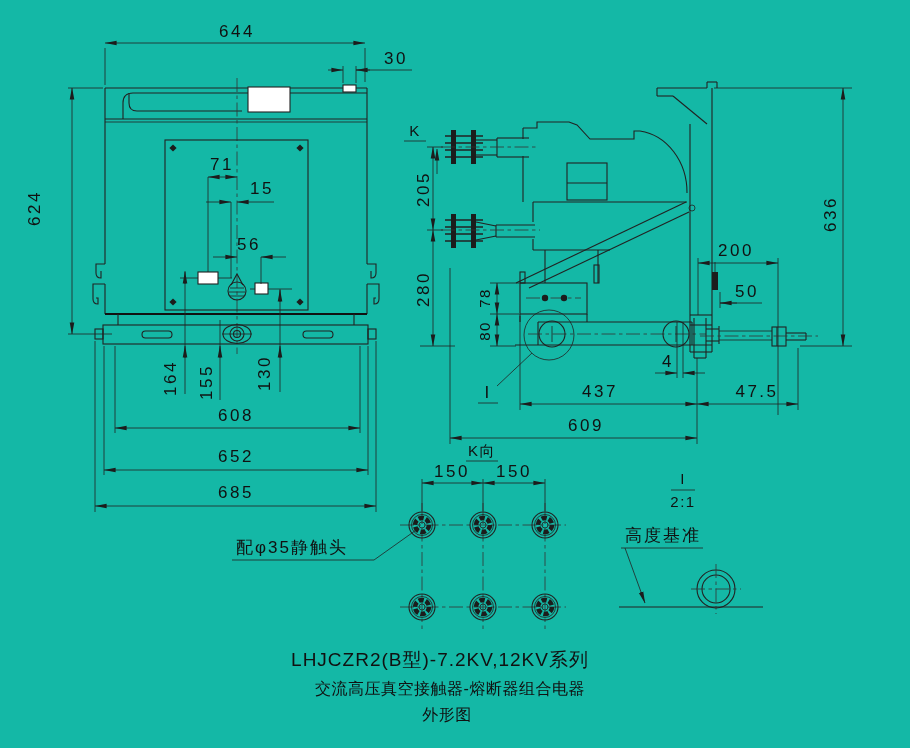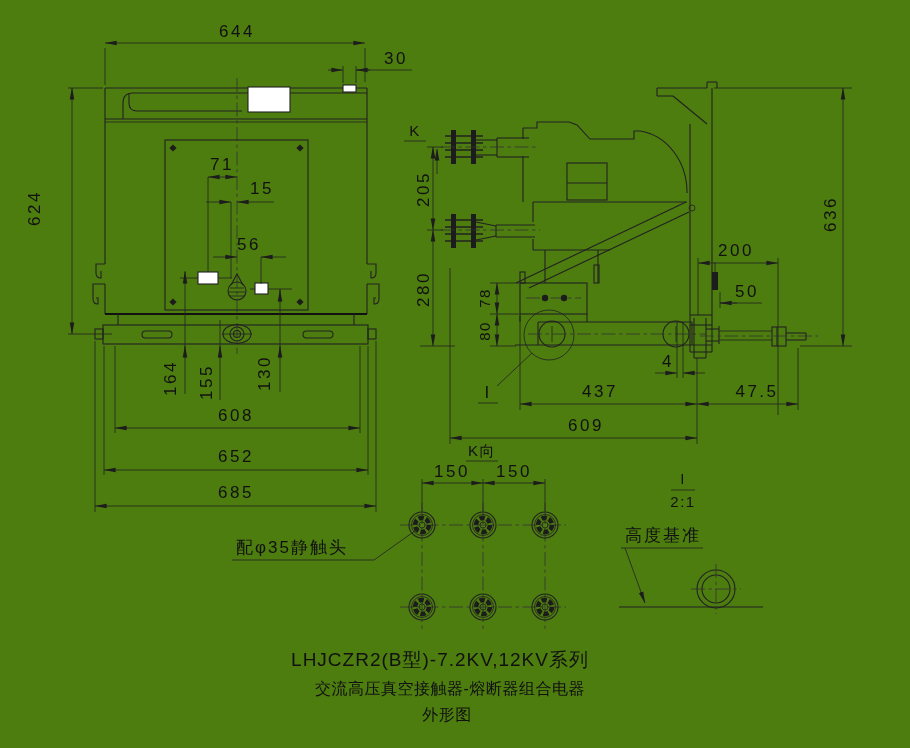--- a/index.html
+++ b/index.html
@@ -1,16 +1,16 @@
 <!DOCTYPE html>
 <html><head>
 <meta charset="utf-8">
 <style>
   html,body{margin:0;padding:0;background:#fff;}
-  .page{position:relative;width:910px;height:748px;background:#4d7c0f;font-family:"Liberation Sans","DejaVu Sans",sans-serif;}
+  .page{position:relative;width:910px;height:748px;background:#14b8a6;font-family:"Liberation Sans","DejaVu Sans",sans-serif;}
   svg{display:block}
   .ln{stroke:#222;stroke-width:1.1;fill:none;stroke-linecap:butt;stroke-linejoin:miter}
   .thin{stroke:#222;stroke-width:0.8;fill:none}
   .thick{stroke:#111;stroke-width:2.2;fill:none}
   .med{stroke:#222;stroke-width:1.6;fill:none}
   .cl{stroke:#333;stroke-width:0.8;fill:none;stroke-dasharray:14 3.5 3.5 3.5}
   .fillb{fill:#1c1c1c;stroke:none}
   .wht{fill:#fff;stroke:#222;stroke-width:1.1}
   text{fill:#111}
   .dim{font-size:17px;letter-spacing:2.5px;font-family:"Liberation Sans","DejaVu Sans",sans-serif}

